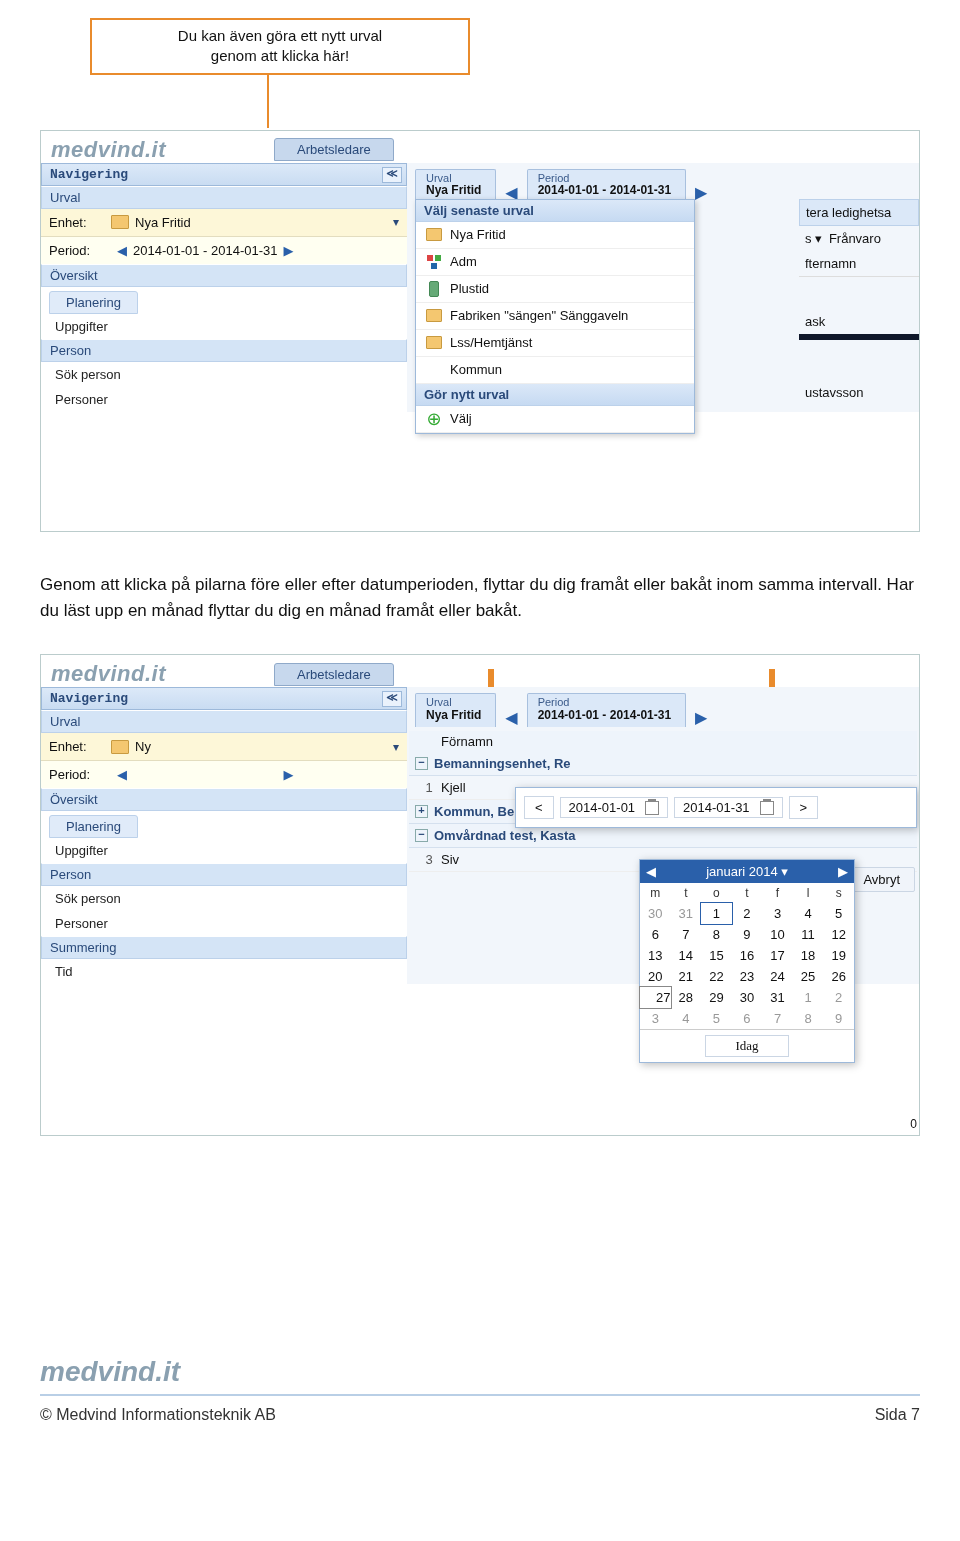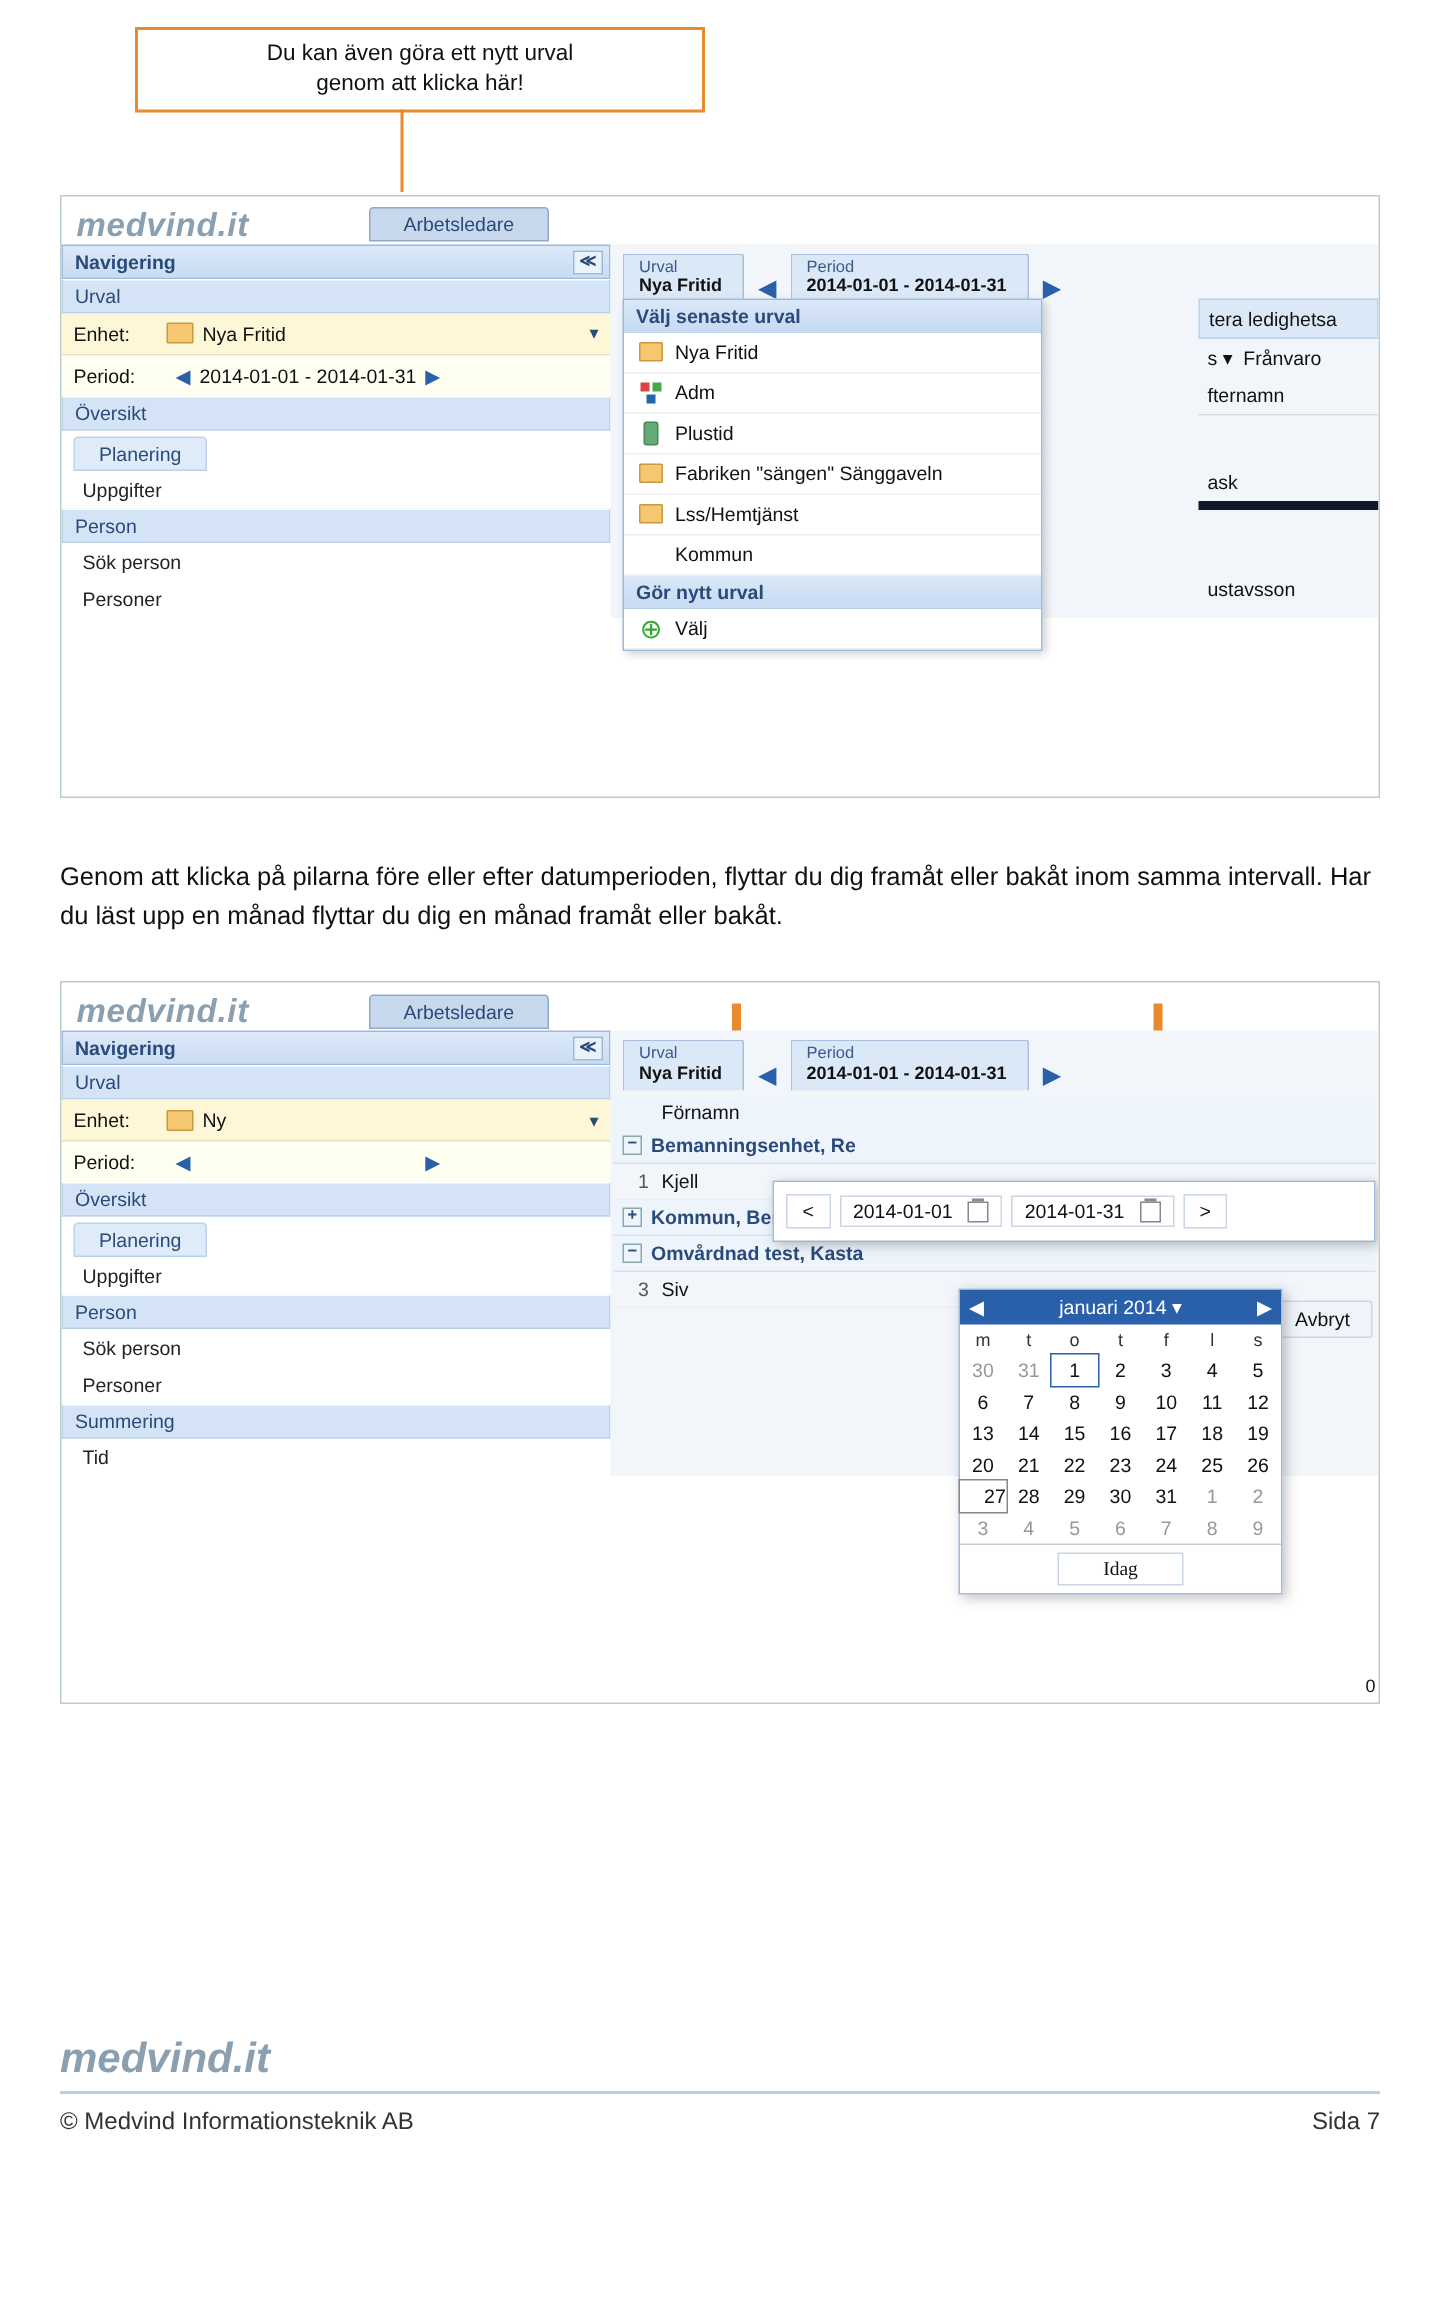--- a/index.html
+++ b/index.html
@@ -5,25 +5,25 @@
   body { margin:0; font-family: Arial, Helvetica, sans-serif; background:#fff; color:#111; width:960px; }
   .page { padding: 18px 40px 40px 40px; }
   .callout { border:2px solid #e98b2c; padding:6px 18px; text-align:center; font-size:15px; line-height:1.35; }
   .callout.c1 { width:340px; margin-left:50px; margin-bottom:55px; position:relative; }
   .callout.c2 { width:330px; position:absolute; top:82px; left:95px; background:#fff; z-index:10; font-size:14px; }
   .line1 { width:2px; height:55px; background:#e98b2c; position:absolute; left:175px; bottom:-55px; }
 
   .shot { border:1px solid #bcc; background:#fff; position:relative; font-size:13px; overflow:hidden; }
   .hdrrow { display:flex; align-items:center; padding:6px 10px 0 10px; }
   .logo { color:#8aa0b0; font-weight:bold; font-style:italic; font-size:22px; letter-spacing:0.5px; }
-  .roletab { background:#c7d8ed; border:1px solid #8fa9c9; border-radius:3px 3px 0 0; padding:3px 22px; margin-left:80px; color:#2a4a7a; font-size:13px; }
+  .roletab { background:#c7d8ed; border:1px solid #8fa9c9; border-radius:3px 3px 0 0; padding:3px 22px; margin-left:108px; color:#2a4a7a; font-size:13px; }
   .twocol { display:flex; }
   .sidebar { width:366px; }
   .main { flex:1; background:#f2f6fb; position:relative; }
-  .navhdr { background:linear-gradient(#dce9f8,#c9dcf2); border:1px solid #9db9da; color:#2a4a7a; font-weight:bold; padding:3px 8px; position:relative; font-size:13px; }
+  .navhdr { background:linear-gradient(#dce9f8,#c9dcf2); border:1px solid #9db9da; color:#2a4a7a; font-weight:bold; padding:3px 8px; position:relative; font-size:13px;font-family:Liberation Mono, monospace; }
   .navhdr .collapse { position:absolute; right:4px; top:3px; border:1px solid #9db9da; background:#eaf2fc; width:18px; height:14px; font-size:11px; line-height:12px; text-align:center; color:#2a4a7a; }
   .sechdr { background:#d4e4f6; color:#2a4a7a; padding:3px 8px; font-size:13px; border:1px solid #bcd1ea; border-top:1px solid #fff; }
   .subtab { background:#e0ebf9; border:1px solid #bcd1ea; border-radius:3px 3px 0 0; display:inline-block; padding:3px 16px; margin:4px 0 0 8px; color:#2a4a7a; font-size:13px; }
   .row { display:flex; align-items:center; padding:6px 8px; }
   .unitrow { background:#fdf7d8; border-bottom:1px solid #e3ddbf; }
   .periodrow { background:#fffff1; }
   .lbl { width:62px; }
   .unitfield { display:flex; align-items:center; flex:1; }
   .folder { width:16px; height:12px; background:#f4c770; border:1px solid #c89a40; border-radius:1px; margin-right:6px; }
   .caret { color:#2a4a7a; font-size:12px; margin-left:auto; }

